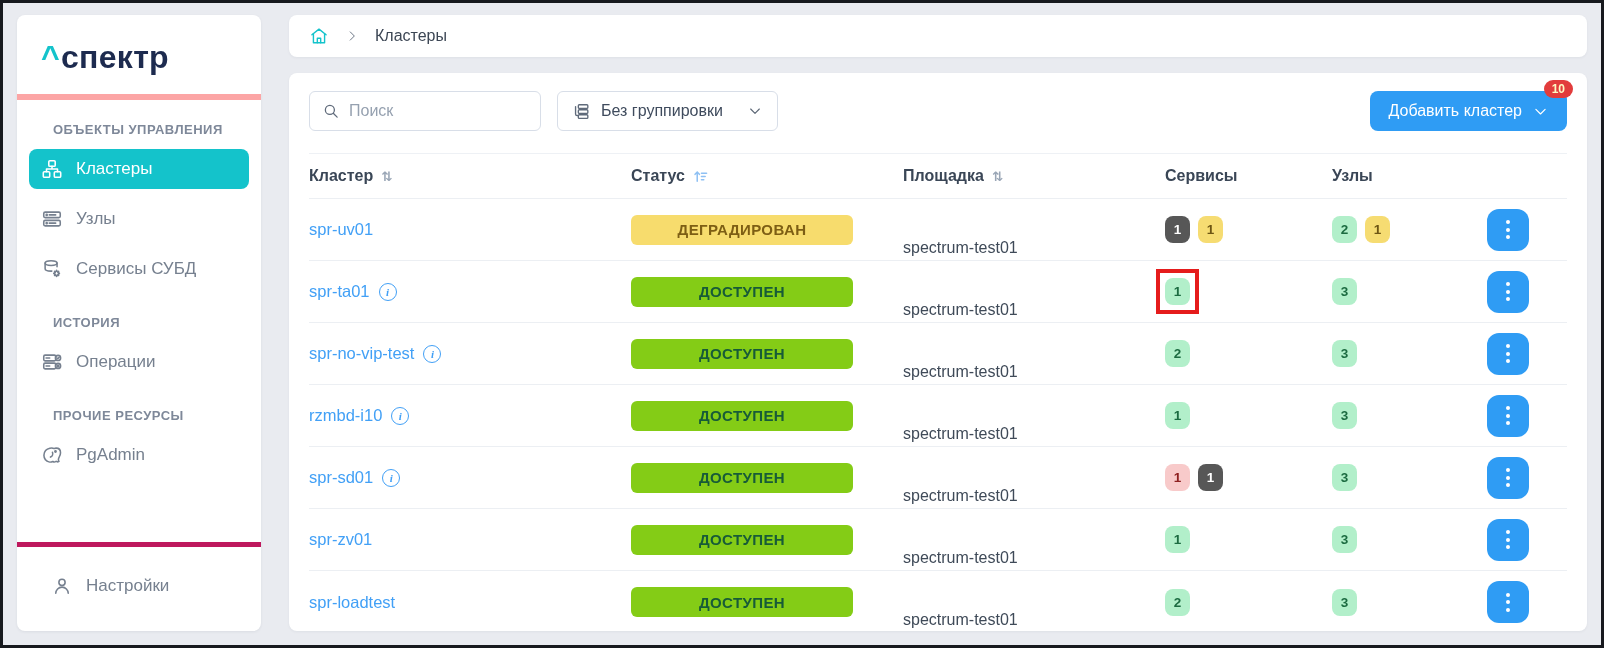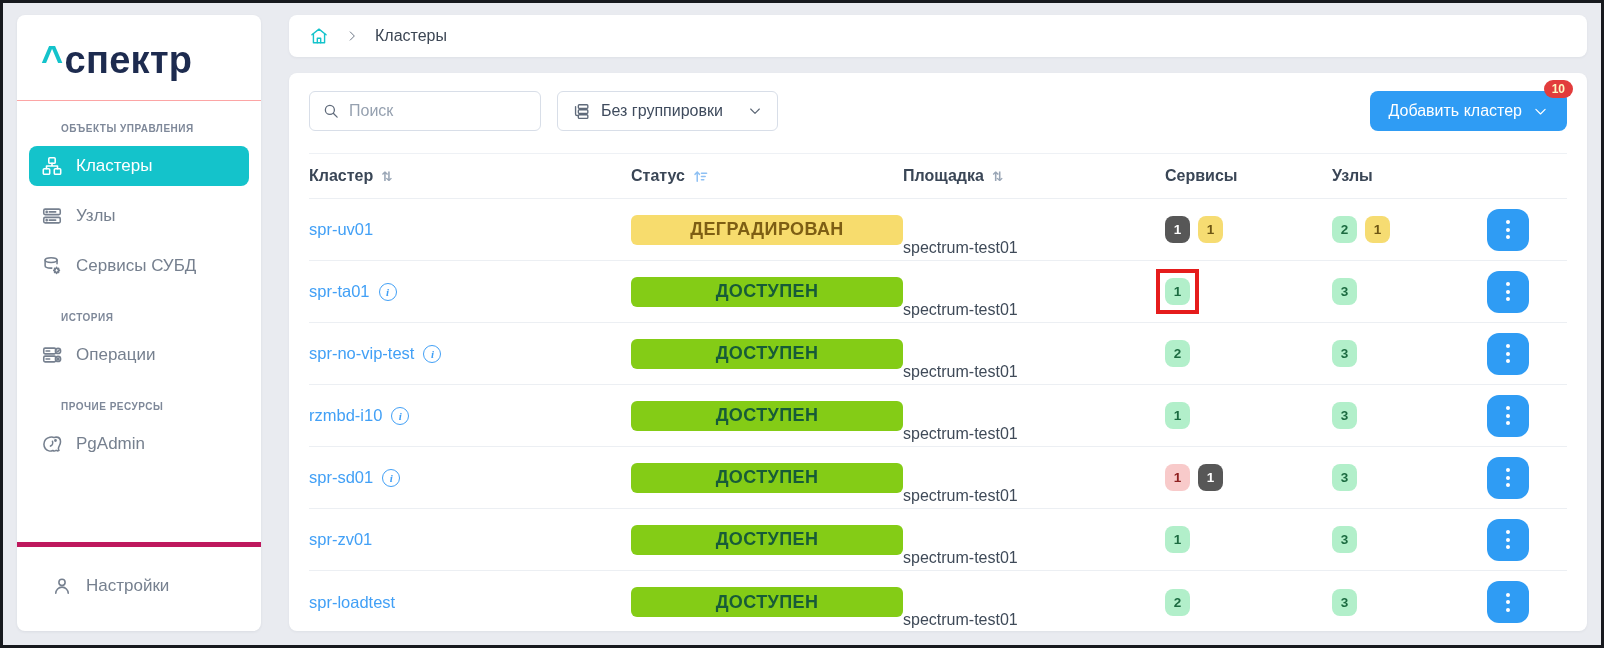--- a/index.html
+++ b/index.html
@@ -12,24 +12,24 @@
     overflow:hidden;
     color:#3c4654;
   }
   
   .sidebar {
     position:absolute; left:14px; top:12px; width:244px; bottom:14px;
     background:#fff; border-radius:8px;
     box-shadow:0 1px 3px rgba(27,37,63,.07);
     display:flex; flex-direction:column;
   }
-  .logo { padding:24px 24px 18px; font-size:38px; font-weight:700; color:#1d2b4f; border-bottom:1px solid #fca5a5; letter-spacing:.3px;}
+  .logo { padding:24px 24px 18px; font-size:32px; font-weight:700; color:#1d2b4f; border-bottom:6px solid #fca5a5; letter-spacing:.3px;}
   .logo .caret { color:var(--teal); font-weight:700; margin-right:1px;}
   .nav { padding:6px 0 0; }
-  .nav-section-label { padding:16px 24px 10px; font-size:10px; font-weight:700; color:#7e8899; letter-spacing:.5px;margin-left:20px; }
+  .nav-section-label { padding:16px 36px 10px; font-size:13px; font-weight:700; color:#7e8899; letter-spacing:.5px; }
   .nav-item {
     margin:2px 12px 10px; padding:9px 12px; border-radius:8px;
     display:flex; align-items:center; gap:13px;
     color:#76808f; font-size:17px; cursor:pointer;
   }
   .nav-item.active { background:var(--teal); color:#fff; }
   .nav-icon { width:22px; height:22px; display:inline-flex; align-items:center; justify-content:center; flex:0 0 22px;}
   .nav-icon svg { width:22px; height:22px; }
   .sidebar-footer { margin-top:auto; border-top:5px solid #be185d; padding:22px 22px 28px; }
   .sidebar-footer .nav-item { margin:0; padding:6px 0 6px 12px; }
@@ -83,23 +83,23 @@
   .row:last-child { border-bottom:none; }
   .cluster-cell { display:flex; align-items:center; gap:9px; }
   .cluster-link { color:#42a0f6; font-size:16.5px; text-decoration:none; cursor:pointer; }
   .info-icon {
     width:18px; height:18px; border:1.5px solid #42a0f6; border-radius:50%;
     color:#42a0f6; font-size:11px; font-weight:700;
     display:inline-flex; align-items:center; justify-content:center; cursor:pointer;
     font-family:"Liberation Serif", serif; font-style:italic;
   }
   .status-badge {
-    width:272px; height:30px; border-radius:6px;
+    width:222px; height:30px; border-radius:6px;
     display:flex; align-items:center; justify-content:center;
-    font-size:18px; font-weight:700; letter-spacing:.4px;
+    font-size:15px; font-weight:700; letter-spacing:.4px;
   }
   .status-available { background:#84cc16; color:#175b38; }
   .status-degraded  { background:#f7dc6d; color:#7d5e14; }
   .site-cell { font-size:16px; color:#3f4a58;margin-top:36px; }
   .badges { display:flex; align-items:center; gap:8px; }
   .cbadge {
     min-width:25px; height:27px; padding:0 6px; border-radius:8px;
     display:inline-flex; align-items:center; justify-content:center;
     font-size:13.5px; font-weight:700;
   }

